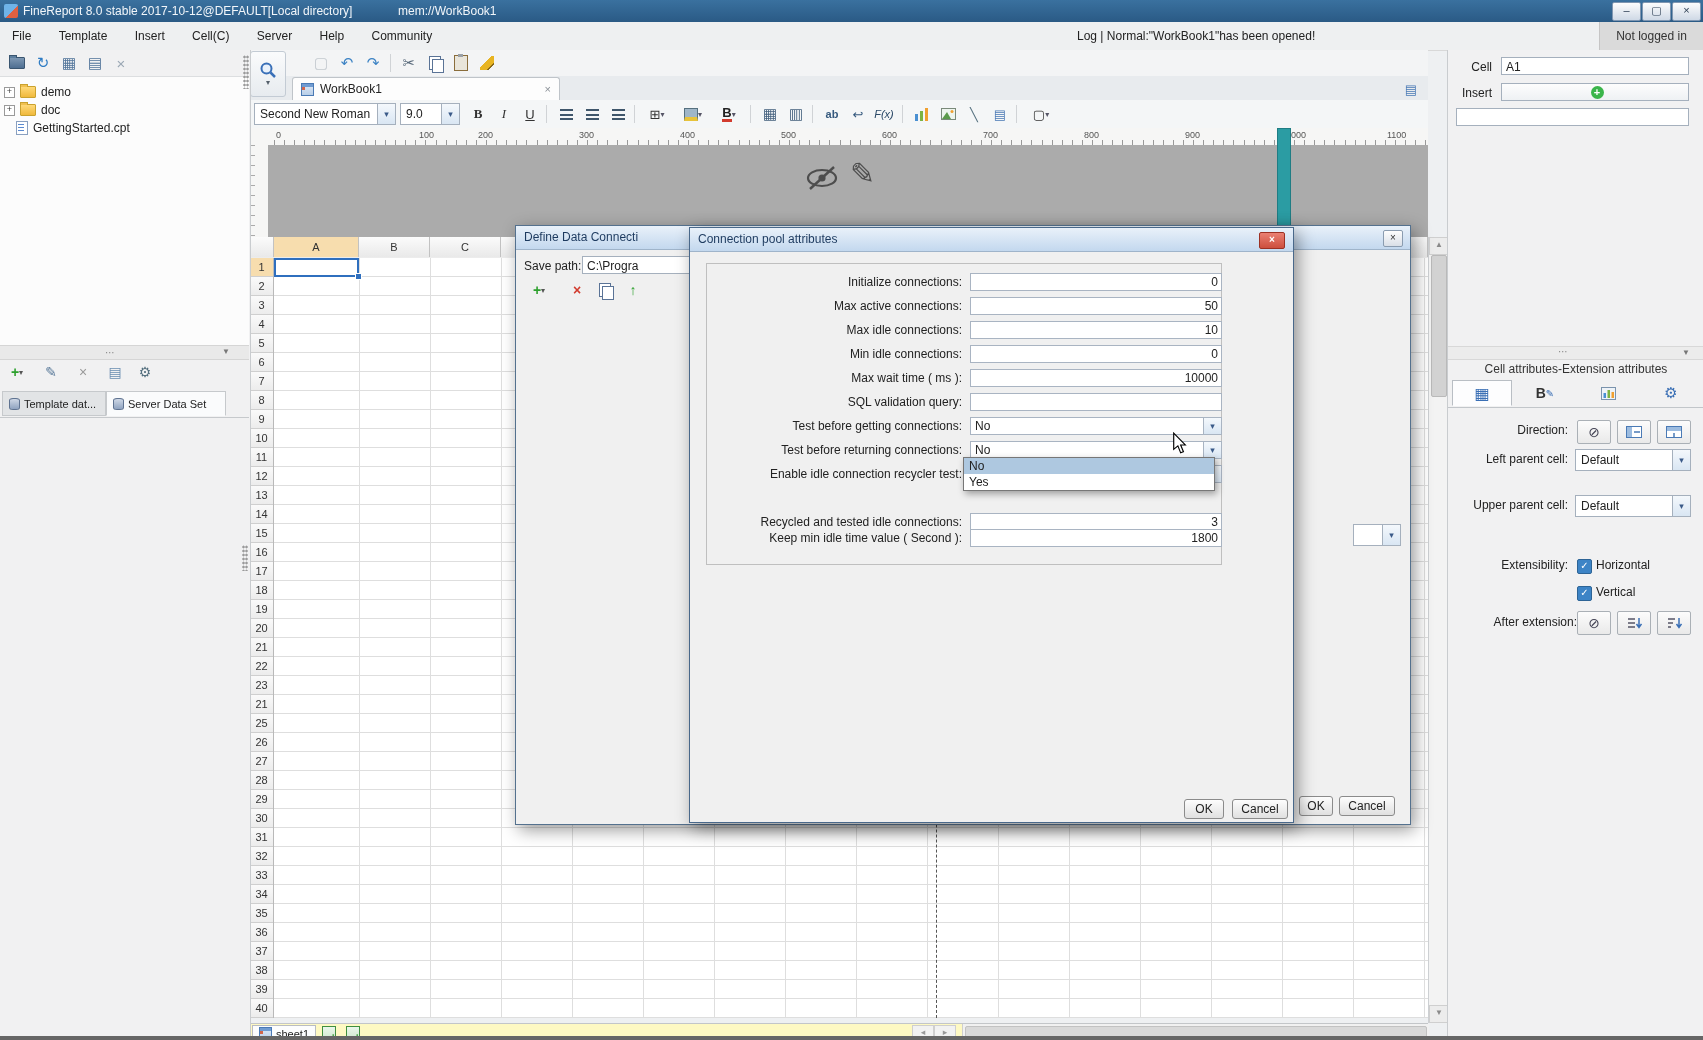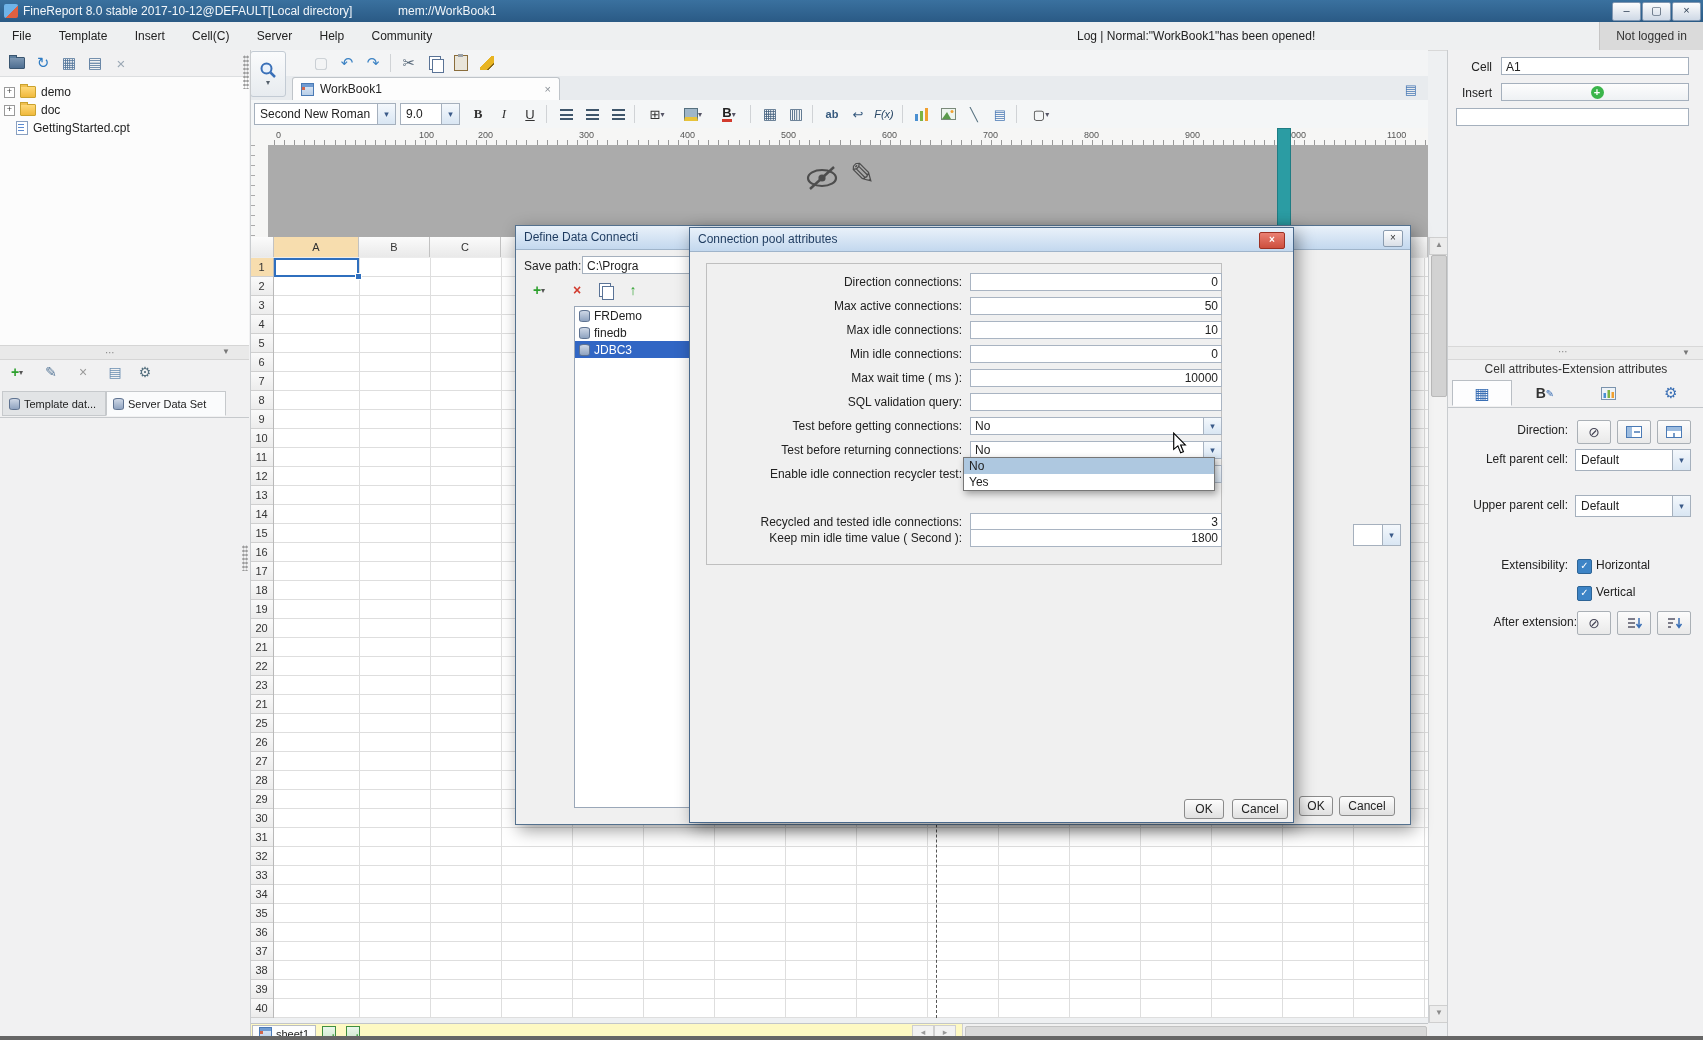--- a/index.html
+++ b/index.html
@@ -549,53 +549,39 @@
     <span class="toolbtn" style="left:12px;top:54px;color:#2da02d;font-weight:bold">
         <span>+</span>
         <span style="font-size:8px;color:#555">▾</span>
       </span>
     <span class="toolbtn" style="left:50px;top:54px;color:#d23b2e;font-weight:bold">×</span>
     <span class="toolbtn" style="left:78px;top:54px">
         <span class="ic-copy"></span>
       </span>
     <span class="toolbtn" style="left:106px;top:54px;color:#2da02d;font-weight:bold">↑</span>
 
-    <div class="abs" style="left:58px;top:80px;width:120px;height:500px;background:#fff;border:1px solid #9aa7b8">
-      <div class="conn-item">
-        <span class="db-ic"></span>
-        <span>FRDemo</span>
-      </div>
-      <div class="conn-item">
-        <span class="db-ic"></span>
-        <span>finedb</span>
-      </div>
-      <div class="conn-item sel">
-        <span class="db-ic"></span>
-        <span>JDBC3</span>
-      </div>
-    </div>
 
     <div class="combo" style="left:837px;top:298px;width:46px">
       <span class="combo-val"></span>
       <span class="combo-btn">▾</span>
     </div>
 
     <span class="btn" style="left:783px;top:570px;width:34px">OK</span>
     <span class="btn" style="left:823px;top:570px;width:56px">Cancel</span>
   </div>
 
   <div class="dialog" style="left:689px;top:227px;width:603px;height:594px;border-color:#49688a">
     <div class="dlg-title">
       <span>Connection pool attributes</span>
     </div>
     <span class="dlg-close-red" style="right:8px;top:4px">×</span>
 
     <div class="groupbox" style="left:16px;top:35px;width:514px;height:300px">
         <div class="pfrow" style="top: 8px;">
-          <div class="pflabel">Direction connections:</div>
+          <div class="pflabel">Initialize connections:</div>
           <div class="pfinput num">0</div>
         </div>
         <div class="pfrow" style="top: 32px;">
           <div class="pflabel">Max active connections:</div>
           <div class="pfinput num">50</div>
         </div>
         <div class="pfrow" style="top: 56px;">
           <div class="pflabel">Max idle connections:</div>
           <div class="pfinput num">10</div>
         </div>

